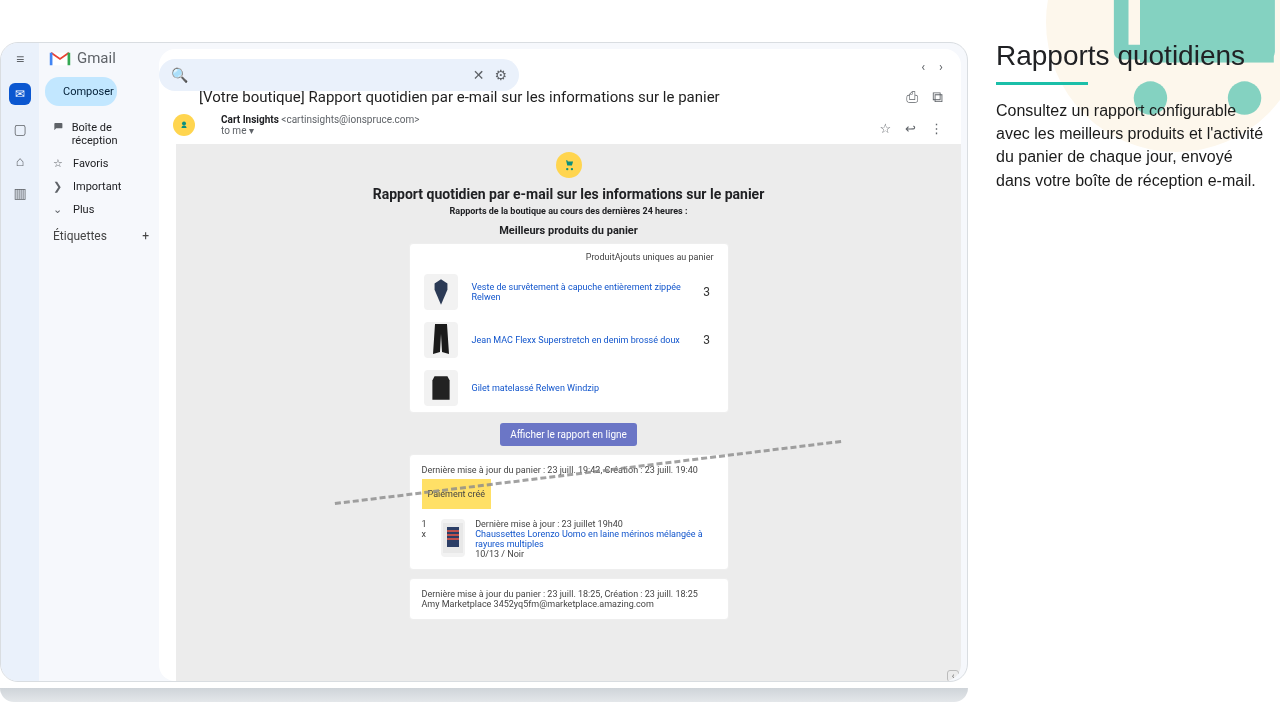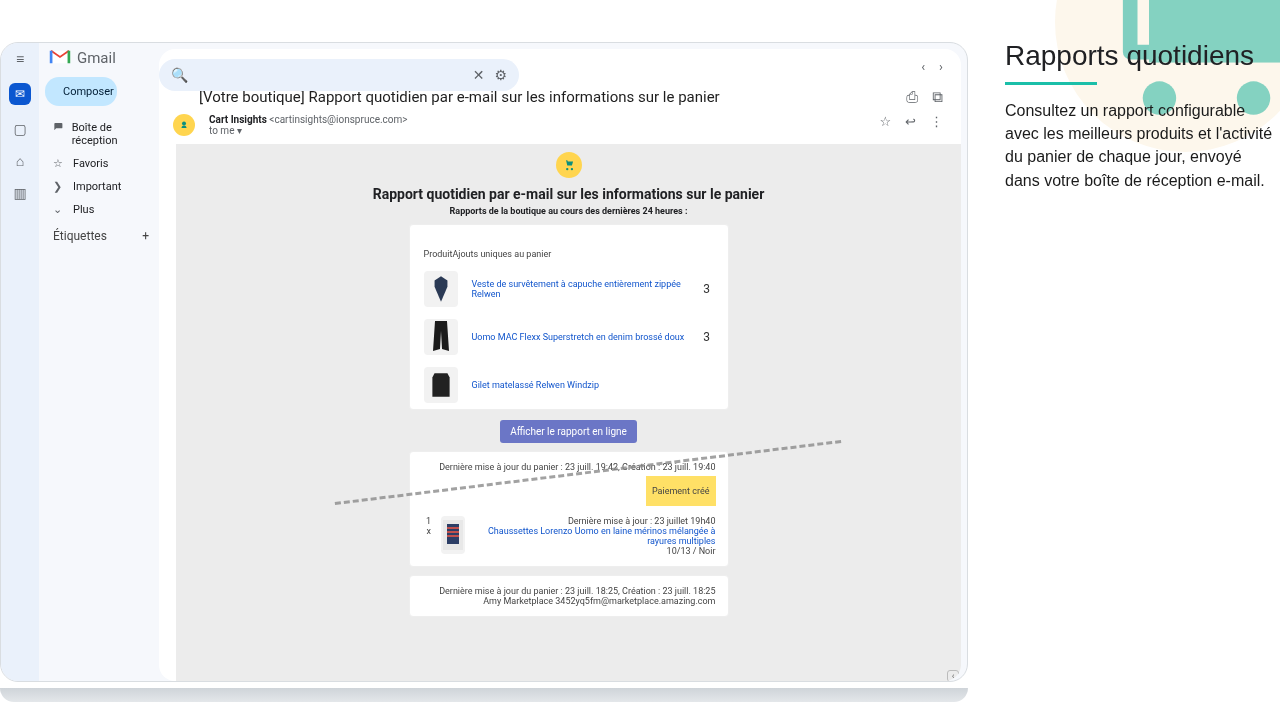--- a/index.html
+++ b/index.html
@@ -14,65 +14,65 @@
     --sidebar-bg:#ffffff;
   }
   *{box-sizing:border-box}
   body{margin:0;font-family:Arial,Helvetica,sans-serif;background:#fff;color:var(--text);-webkit-font-smoothing:antialiased}
   .page{width:1280px;height:720px;overflow:hidden;position:relative}
   
   .device{position:absolute;left:0;top:42px;right:312px;bottom:38px;border:1px solid #d9dde1;border-radius:18px;overflow:hidden;background:var(--gmail-bg)}
   .device::after{content:"";position:absolute;left:408px;bottom:-18px;width:148px;height:14px;border-radius:0 0 8px 8px;background:#e4e4e4}
   .bezel{position:absolute;left:0;right:312px;bottom:18px;height:14px;border-radius:0 0 14px 14px;background:linear-gradient(#cfd4d9,#e4e7ea)}
   
-  .info{position:absolute;right:5px;top:40px;width:270px}
+  .info{position:absolute;right:14px;top:40px;width:270px}
   .info h1{font-weight:400;font-size:28px;margin:0 0 10px}
   .info .rule{width:92px;height:3px;background:var(--accent);margin:0 0 14px}
   .info p{font-size:16px;line-height:1.45;color:#1b1b1b;margin:0}
   .cart-illus{position:absolute;right:-40px;bottom:40px;width:260px;height:260px;border-radius:50%;background:#fdf7ec;z-index:-1}
   .cart-illus svg{position:absolute;left:25px;bottom:20px}
   .gmail{display:flex;height:100%;font-family:'Google Sans',Roboto,Arial,sans-serif}
   .leftrail{width:38px;background:#eaf1fb;display:flex;flex-direction:column;align-items:center;gap:16px;padding-top:8px;color:#444}
   .leftrail .pill{width:22px;height:22px;border-radius:6px;background:#0b57d0;display:flex;align-items:center;justify-content:center;color:#fff;font-size:12px}
   .leftrail span{font-size:14px;color:#5f6368}
   .sidebar{width:120px;background:var(--gmail-bg);padding:6px 0 0 6px;font-size:11px}
-  .logo{display:flex;align-items:flex-start;gap:6px;margin:0 0 10px 4px;font-size:15px;color:#5f6368}
+  .logo{display:flex;align-items:flex-end;gap:6px;margin:0 0 10px 4px;font-size:15px;color:#5f6368}
   .logo svg{width:22px;height:16px}
   .compose{display:flex;align-items:center;gap:6px;background:var(--gmail-blue);border-radius:14px;padding:8px 12px;font-size:11px;color:#001d35;width:72px;margin-bottom:10px}
   .nav-item{display:flex;align-items:flex-start;gap:8px;padding:5px 8px;color:var(--text);border-radius:12px}
   .nav-item svg,.nav-item .ic{width:12px;height:12px;color:#5f6368}
   .labels-head{display:flex;align-items:center;justify-content:space-between;padding:8px 10px 0 8px;color:#444;font-size:12px}
   .main{flex:1;background:#fff;border-radius:16px;margin:6px 6px 0 0;position:relative;overflow:hidden}
   .search{margin:10px 0 0 0;display:flex;align-items:center;background:#eaf1fb;border-radius:26px;height:32px;padding:0 12px;gap:10px;width:360px;color:#5f6368}
   .search input{border:none;background:transparent;flex:1;font-size:12px}
   .search .ic{font-size:14px}
   .toolbar{display:flex;align-items:center;gap:14px;color:var(--toolbar);padding:10px 18px;font-size:13px}
   .toolbar .spacer{flex:1}
   .subject{font-size:15px;color:#1f1f1f;padding:4px 18px 8px 40px;display:flex;align-items:center}
   .subject .right{margin-left:auto;display:flex;gap:14px;color:#5f6368}
-  .sender{display:flex;align-items:flex-start;gap:14px;padding:0 18px 8px 14px;font-size:10px;color:#5f6368}
+  .sender{display:flex;align-items:flex-end;gap:26px;padding:0 18px 8px 14px;font-size:10px;color:#5f6368}
   .sender .avatar{width:22px;height:22px;border-radius:50%;background:#ffd54f;display:flex;align-items:center;justify-content:center}
   .sender .avatar svg{width:12px;height:12px}
   .sender .to{color:#5f6368}
   .sender .acts{margin-left:auto;display:flex;gap:14px;color:#5f6368;font-size:13px}
   
   .body{background:#ececec;margin:0 0 0 17px;padding:8px 0 0;height:540px;overflow:hidden;position:relative}
   .body .center{width:560px;margin:0 auto;text-align:center}
   .logo-badge{width:26px;height:26px;border-radius:50%;background:#ffd54f;display:inline-flex;align-items:center;justify-content:center;margin:0 auto}
   .body h2{font-size:14px;font-weight:700;margin:8px 0 4px}
   .body .sub{font-size:9px;font-weight:700;margin:0 0 8px}
   .body h3{font-size:11px;font-weight:700;margin:6px 0}
   .card{background:var(--card);border-radius:4px;text-align:left;width:320px;margin:4px auto 10px;padding:0;border:1px solid #eee}
-  .card-head{display:flex;justify-content:flex-start;padding:24px 14px 6px;font-size:9px;color:#444}
+  .card-head{display:flex;justify-content:flex-end;padding:8px 14px 6px;font-size:9px;color:#444}
   .row{display:flex;align-items:center;gap:14px;padding:6px 14px}
   .thumb{width:34px;height:36px;border-radius:4px;background:#f2f2f2;display:flex;align-items:center;justify-content:center;overflow:hidden}
   .row .title{flex:1;font-size:9px;color:var(--link)}
   .row .count{font-size:12px;color:#333;width:14px;text-align:center}
   .viewbtn{display:inline-block;background:#6b76c6;color:#fff;font-size:10px;padding:6px 10px;border-radius:3px}
-  .activity{background:var(--card);border:1px solid #eee;border-radius:4px;width:320px;margin:8px auto;padding:10px 12px;text-align:right;font-size:9px;color:#444}
+  .activity{background:var(--card);border:1px solid #eee;border-radius:4px;width:320px;margin:8px auto;padding:10px 12px;text-align:left;font-size:9px;color:#444}
   .chip{display:inline-block;background:#ffe066;padding:10px 6px;font-size:9px;margin:4px 0}
   .act-row{display:flex;gap:10px;align-items:flex-start;margin-top:6px}
   .act-row .thumb{width:30px;height:38px}
   .act-row .col{font-size:9px}
   .act-row .link{color:var(--link)}
   .dash{position:absolute;left:332px;top:428px;width:510px;height:0;border-top:3px dashed #8b8b8b;transform:rotate(-7deg);opacity:.8;pointer-events:none}
   .collapse-tri{position:absolute;right:2px;bottom:2px;width:12px;height:12px;border:1px solid #bbb;border-radius:3px;font-size:9px;color:#666;display:flex;align-items:center;justify-content:center}
 </style>
 </head>
 <body>
@@ -192,20 +192,21 @@
 
         <div class="body">
           <div class="center">
             <div class="logo-badge">
               <svg width="14" height="14" viewBox="0 0 24 24">
                   <path d="M7 4h2l1 2h9l-2 7H9L7 4zM9 17a2 2 0 1 0 0 4 2 2 0 0 0 0-4zm8 0a2 2 0 1 0 0 4 2 2 0 0 0 0-4z" fill="#0b8f7e"></path>
                 </svg>
             </div>
             <h2>Rapport quotidien par e-mail sur les informations sur le panier</h2>
             <div class="sub">Rapports de la boutique au cours des dernières 24 heures :</div>
+            <h3>Meilleurs produits du panier</h3>
 
             <div class="card">
               <div class="card-head">
                 <span>Produit</span>
                 <span>Ajouts uniques au panier</span>
               </div>
               <div class="row">
                 <div class="thumb">
                     <svg width="26" height="30" viewBox="0 0 24 28">
                       <path d="M12 2l6 4v6l-6 14-6-14V6z" fill="#2b3a55"></path>
@@ -213,21 +214,21 @@
                   </div>
                 <a class="title">Veste de survêtement à capuche entièrement zippée Relwen</a>
                 <span class="count">3</span>
               </div>
               <div class="row">
                 <div class="thumb">
                     <svg width="22" height="32" viewBox="0 0 20 32">
                       <path d="M4 0h12l2 30-7-2-1-18-1 18-7 2z" fill="#1b1b1b"></path>
                     </svg>
                   </div>
-                <a class="title">Uomo MAC Flexx Superstretch en denim brossé doux</a>
+                <a class="title">Jean MAC Flexx Superstretch en denim brossé doux</a>
                 <span class="count">3</span>
               </div>
               <div class="row">
                 <div class="thumb">
                     <svg width="26" height="28" viewBox="0 0 24 26">
                       <path d="M6 2h12l2 4v18H4V6z" fill="#222"></path>
                     </svg>
                   </div>
                 <a class="title">Gilet matelassé Relwen Windzip</a>
                 <span class="count"></span>

